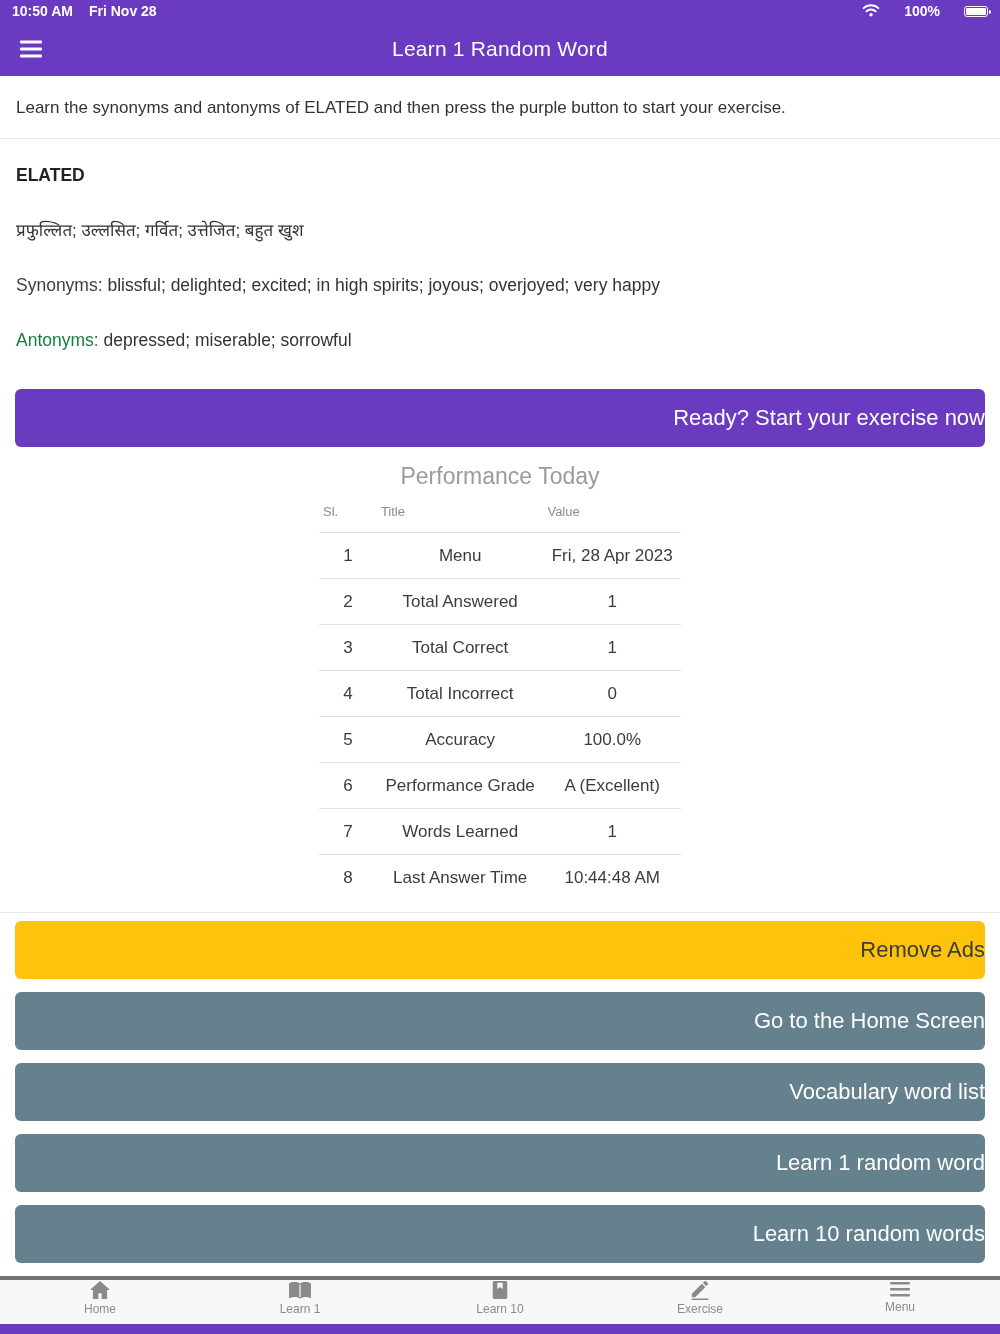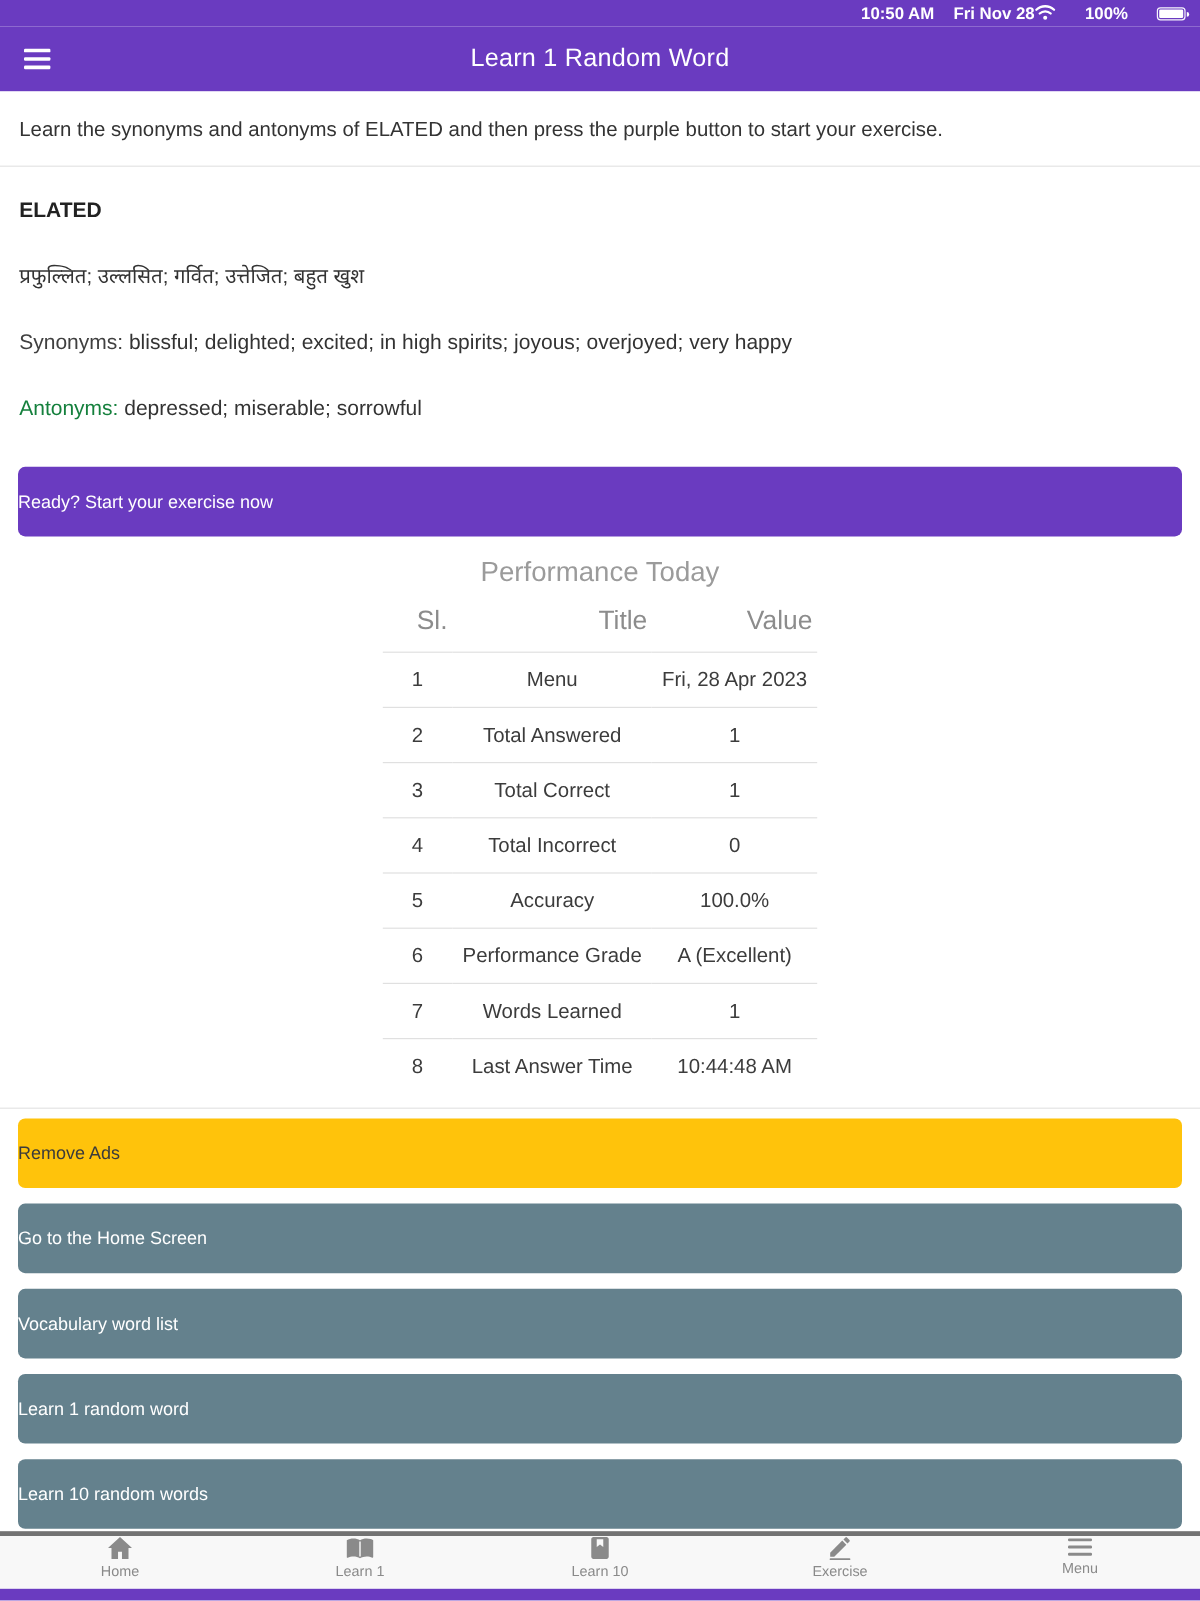--- a/index.html
+++ b/index.html
@@ -6,21 +6,21 @@
   html, body { width: 1000px; height: 1334px; overflow: hidden; }
   body {
     font-family: "Liberation Sans", "DejaVu Sans", sans-serif;
     background: #ffffff;
   }
   .app { width: 1000px; height: 1334px; display: flex; flex-direction: column; overflow: hidden; background: #fff; }
 
   
   .statusbar {
     height: 22px; background: #6A3BC0; color: #fff;
-    display: flex; align-items: center; justify-content: flex-end;
+    display: flex; align-items: center; justify-content: space-between;
     padding: 0 12px; font-size: 14px; font-weight: 700; flex: 0 0 auto;
   }
   .sb-left { display: flex; gap: 16px; align-items: center; }
   .sb-right { display: flex; gap: 24px; align-items: center; font-weight: 600; }
   .battery { width: 24px; height: 11px; border: 1px solid rgba(255,255,255,.95); border-radius: 3px; position: relative; }
   .battery-fill { position: absolute; left: 1px; top: 1px; bottom: 1px; right: 1px; background: #fff; border-radius: 1px; }
   .battery::after { content: ''; position: absolute; right: -4px; top: 3px; width: 2.5px; height: 4px; background: #fff; border-radius: 0 2px 2px 0; }
 
   
   .header {
@@ -40,31 +40,31 @@
   .instruction { margin: 22px 16px 20px; font-size: 17px; color: #333; }
   .divider { border: none; border-top: 1px solid #e4e4e4; margin: 0; }
   .word-title { margin: 26px 16px 0; font-size: 17.5px; font-weight: 700; color: #222; }
   .hindi { margin: 32px 16px 0; font-size: 17px; color: #333; }
   .syn-line, .ant-line { margin: 34px 16px 0; font-size: 17.5px; color: #333; }
   .syn-label { color: #404040; }
   .ant-label { color: #15803d; }
 
   .btn {
     display: block; width: calc(100% - 30px); margin: 0 15px; height: 58px;
-    border: none; border-radius: 6px; font-size: 15px; color: #fff;
-    cursor: pointer; font-family: inherit; text-align: left;
+    border: none; border-radius: 6px; font-size: 22px; color: #fff;
+    cursor: pointer; font-family: inherit; text-align: right;
   }
   .btn-purple { background: #6A3BC0; margin-top: 38px; }
   .btn-yellow { background: #FFC30B; color: #3b3b3b; margin-top: 8px; }
   .btn-gray { background: #64818D; margin-top: 13px; }
 
   .perf-title { margin-top: 16px; text-align: center; color: #9b9b9b; font-size: 23px; }
   .perf-table { margin: 4px auto 0; border-collapse: collapse; width: 362px; }
   .perf-table th {
-    color: #8c8c8c; font-weight: 500; font-size: 22px; text-align: right;
+    color: #8c8c8c; font-weight: 500; font-size: 13px; text-align: left;
     padding: 10px 4px 13px;
   }
   .perf-table td {
     color: #3c3c3c; font-size: 17px; text-align: center;
     padding: 12.5px 4px; border-top: 1px solid #e0e0e0; white-space: nowrap;
   }
   .perf-table .col-sl { width: 16%; }
   .perf-table .col-title { width: 46%; }
   .perf-table .col-value { width: 38%; }
   .divider-2 { margin-top: 12px; }

